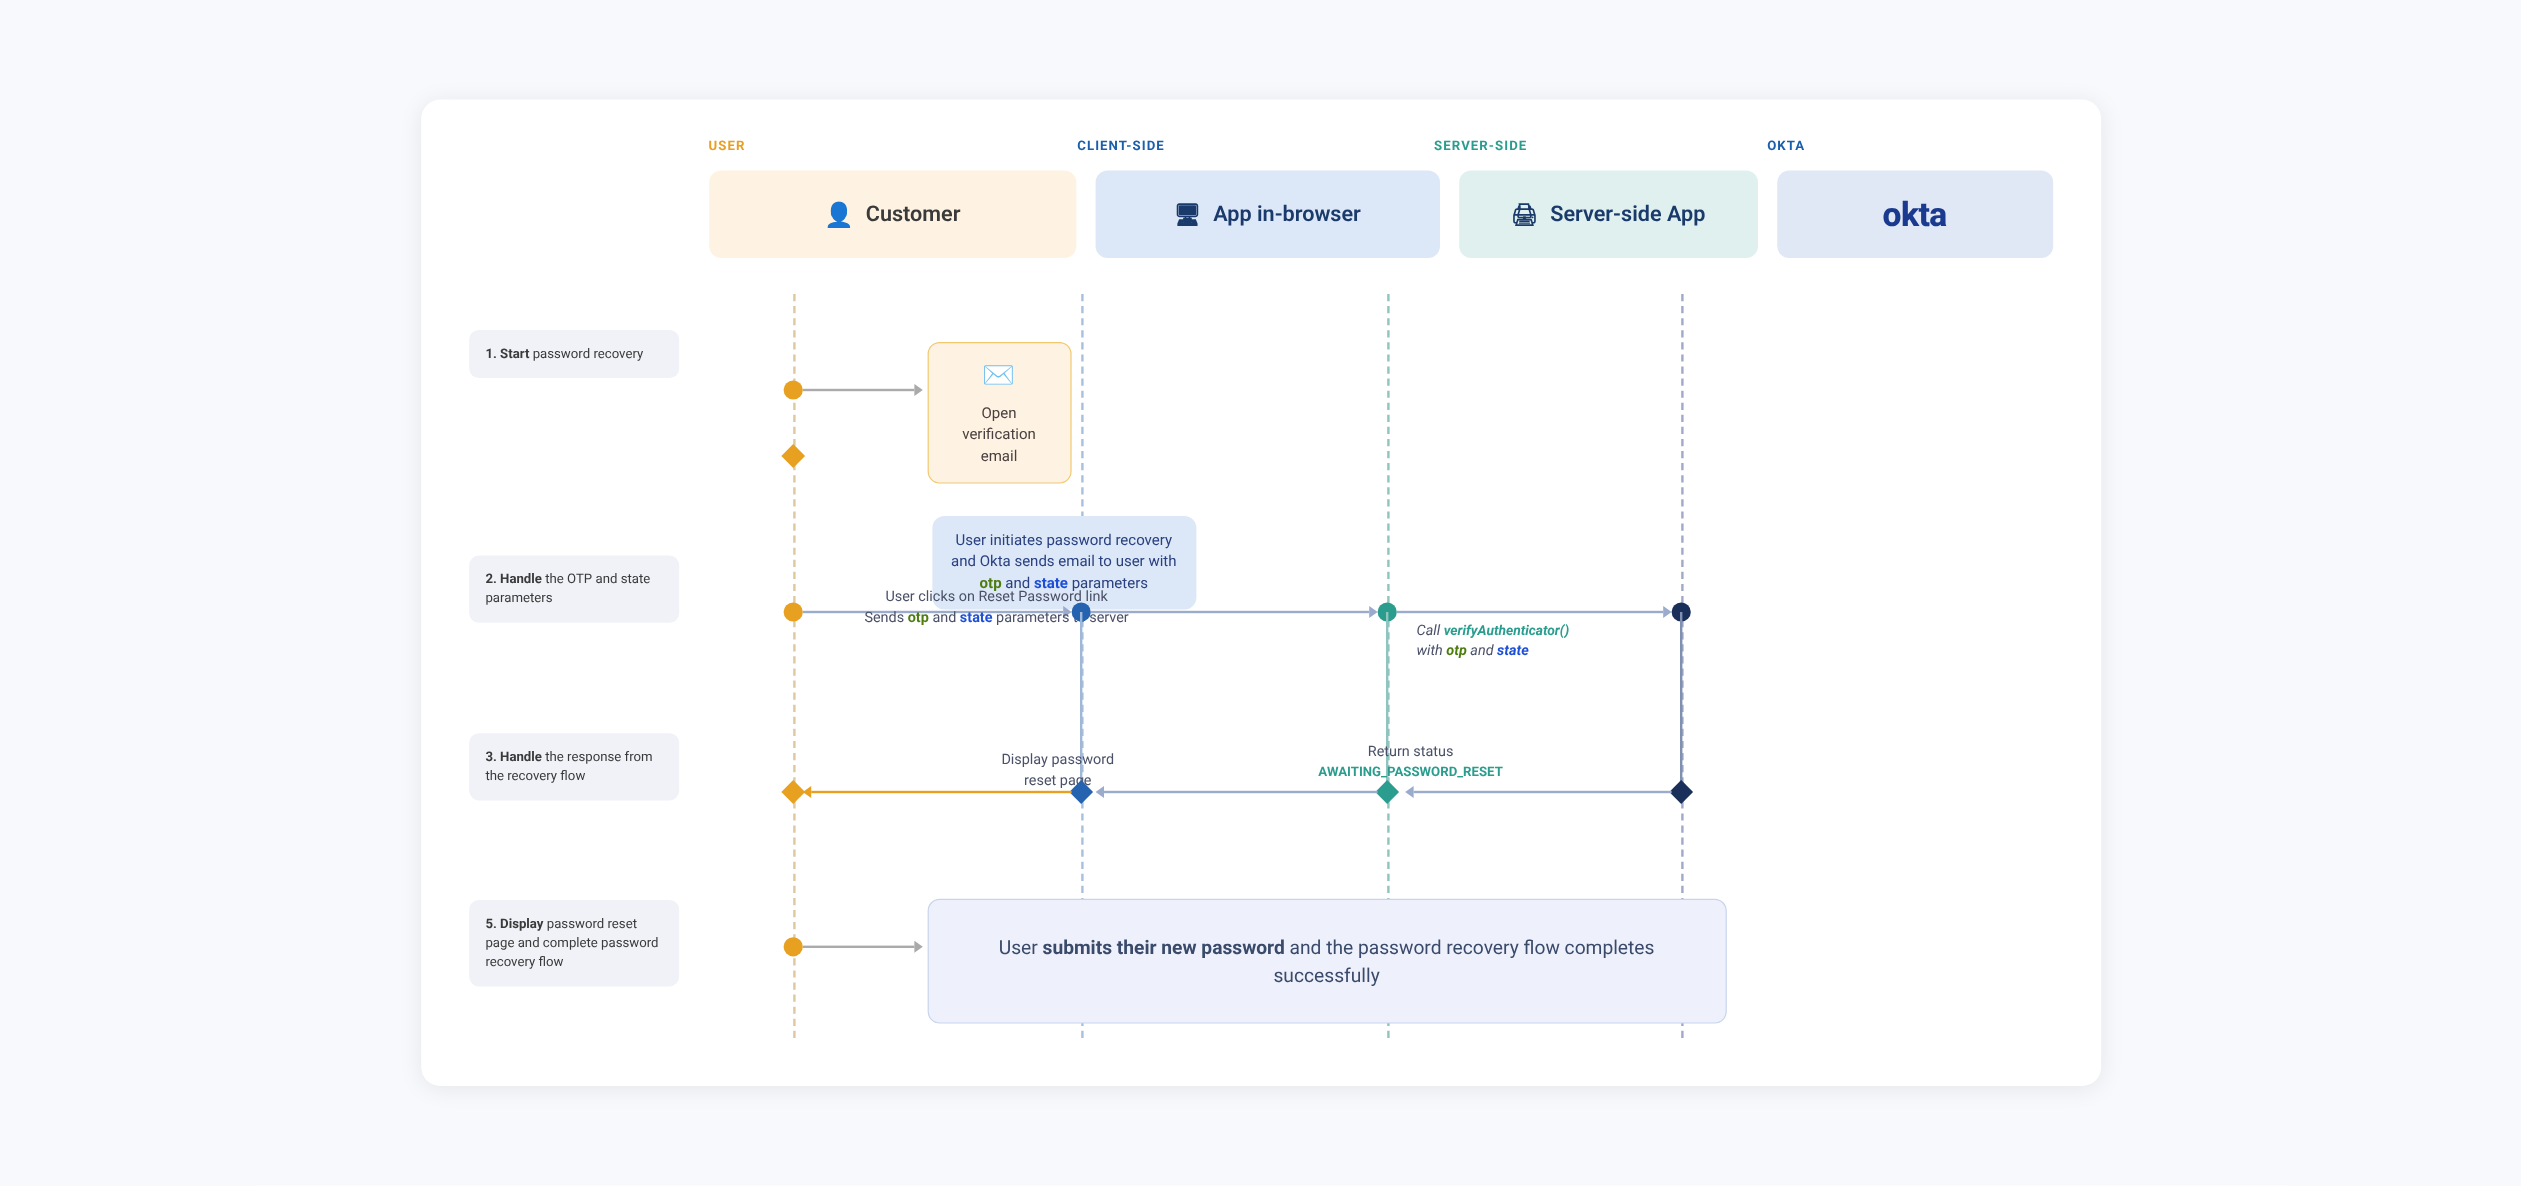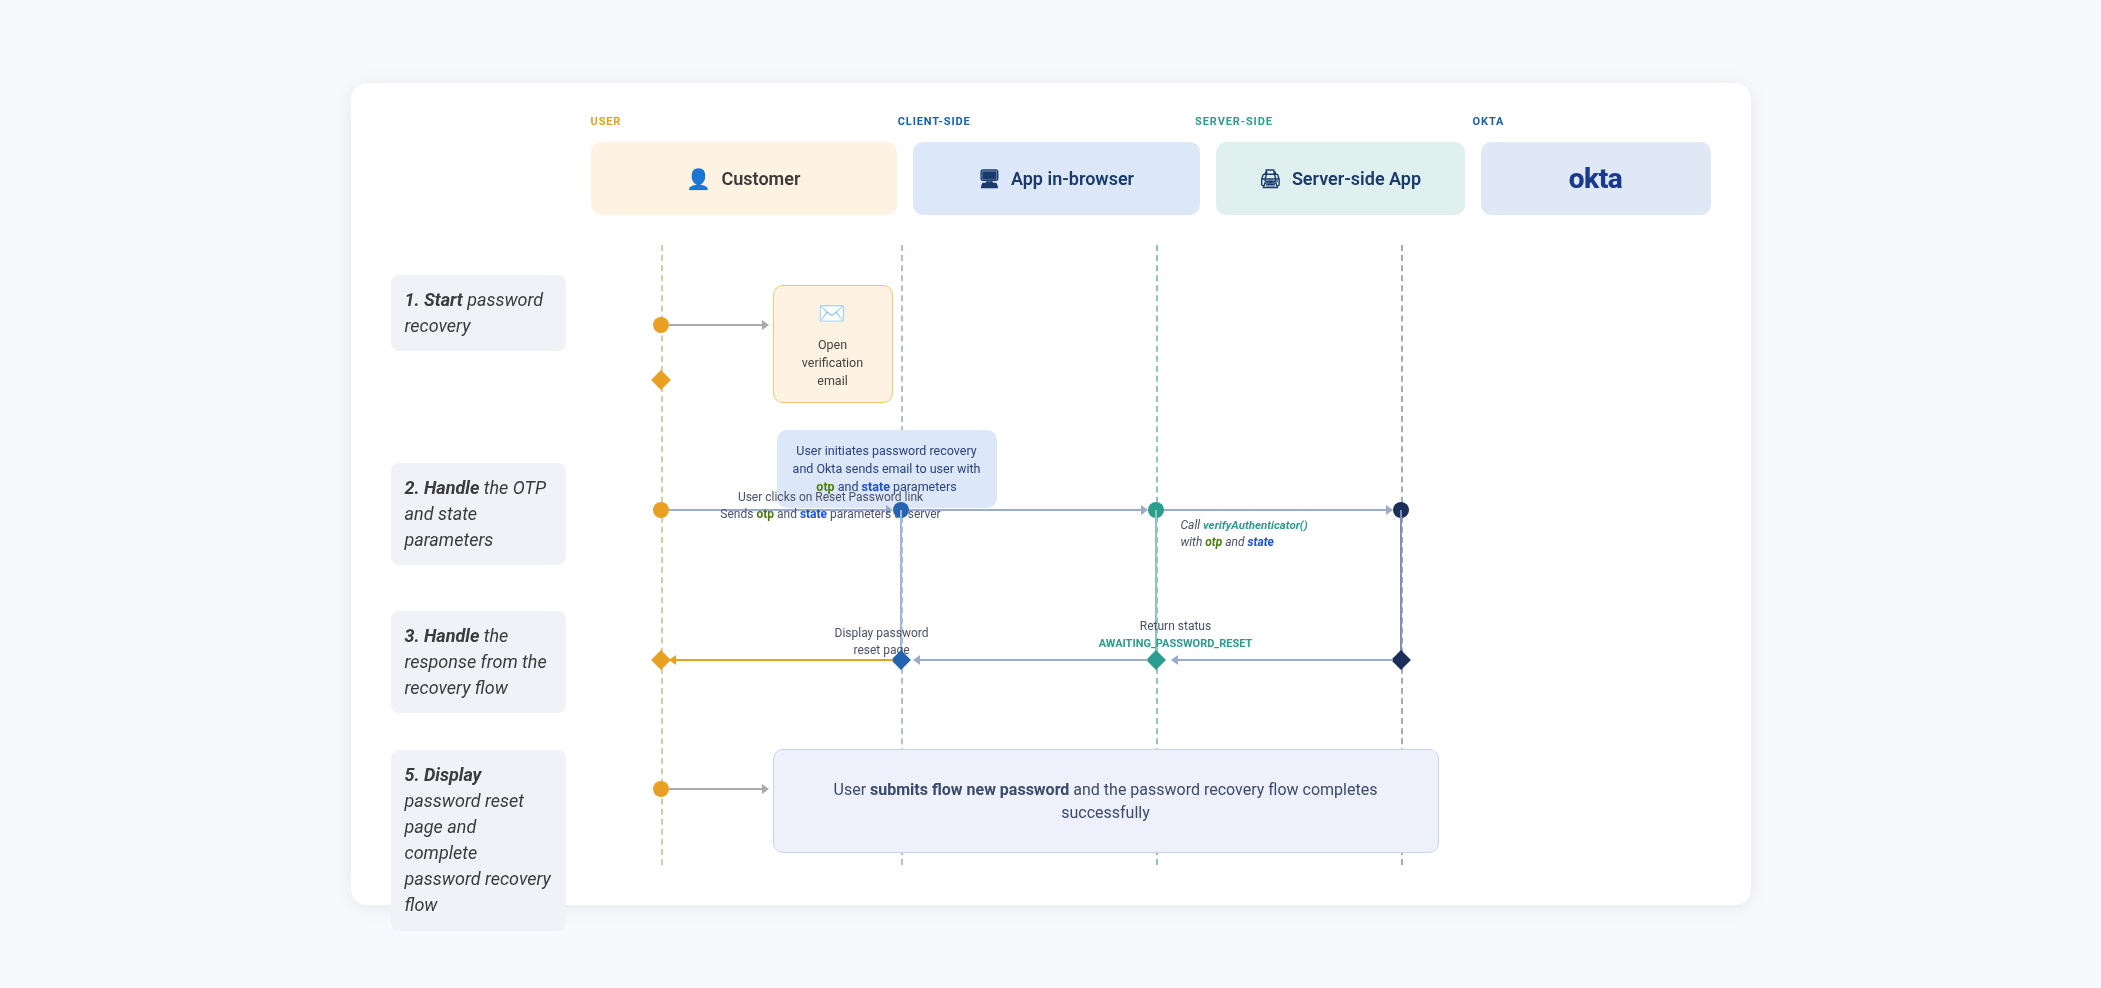--- a/index.html
+++ b/index.html
@@ -103,26 +103,25 @@
       bottom: 0;
       width: 2px;
       border-left: 2px dashed;
     }
 
     
     .sb-step {
       background: #f0f2f7;
       border-radius: 8px;
       padding: 12px 14px;
-      font-size: 18px;
+      font-size: 11px;
       color: #3a3a3a;
       line-height: 1.45;
       position: absolute;
       width: 175px;
-      font-style: italic;
     }
     .sb-step strong { font-weight: 700; }
 
     
     .seq-node {
       position: absolute;
       transform: translate(-50%, -50%);
     }
     .circle {
       width: 16px; height: 16px;
@@ -382,19 +381,19 @@
       <div class="seq-node" style="left:80px; top:544px;">
         <div class="circle c-gold"></div>
       </div>
 
       <div class="seq-harrow" style="left:88px; top:544px; width:100px;">
         <div class="hl" style="background:#aaa;"></div>
         <div class="htip-r" style="border-left-color:#aaa;"></div>
       </div>
 
       <div class="seq-card" style="left:192px; top:504px; width:666px; background:#eef1fb; border:1px solid #c8d4ec; font-size:16px; color:#3a4a6a; padding:28px 36px;">
-        <span>User </span><strong>submits flow new password</strong><span> and the password recovery flow completes successfully</span>
+        <span>User </span><strong>submits their new password</strong><span> and the password recovery flow completes successfully</span>
       </div>
 
     </div>
   </div>
 
 </div>
 
 </body></html>

